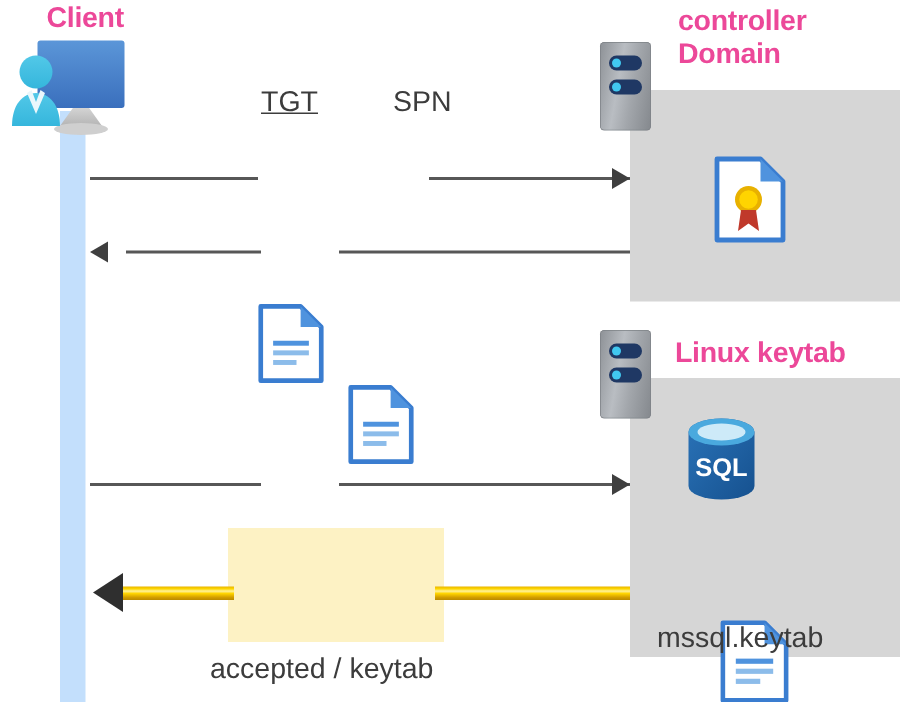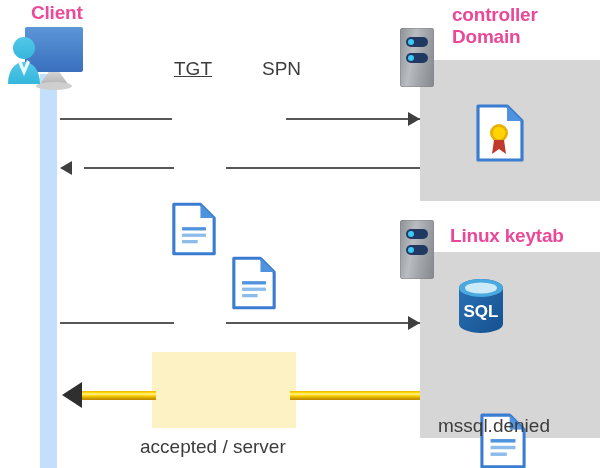--- a/index.html
+++ b/index.html
@@ -171,21 +171,21 @@
 
 <div class="abs doc" style="left:480px;top:355px;">
   <svg width="46" height="56" viewBox="0 0 48 58">
     <path d="M2 2 H31 L46 17 V56 H2 Z" fill="#ffffff" stroke="#3a7dd0" stroke-width="3.2" stroke-linejoin="round"></path>
     <path d="M31 2 L46 17 H31 Z" fill="#4f93de"></path>
     <rect x="11" y="27" width="26" height="3.6" fill="#4f93de"></rect>
     <rect x="11" y="34" width="26" height="3.6" fill="#8cbcea"></rect>
     <rect x="11" y="41" width="17" height="3.6" fill="#8cbcea"></rect>
   </svg>
 </div>
-<div class="abs" id="keytab-label">mssql.denied</div>
+<div class="abs" id="keytab-label">mssql.keytab</div>
 
 <div class="abs gline" id="line-1a"></div>
 <div class="abs gline" id="line-1b"></div>
 <div class="abs ahead right" id="arrow-1-head"></div>
 
 <div class="abs doclabel" id="tgt-label">TGT</div>
 <div class="abs doclabel" id="spn-label">SPN</div>
 
 <div class="abs doc" style="left:172px;top:88px;">
   <svg width="44" height="54" viewBox="0 0 48 58">
@@ -223,13 +223,13 @@
 <div class="abs gline" id="line-3"></div>
 <div class="abs gline" id="line-3b"></div>
 <div class="abs ahead right" id="arrow-3-head"></div>
 
 <div class="abs" id="hl-box"></div>
 
 <div class="abs gold-bar" id="gold-right"></div>
 <div class="abs gold-bar" id="gold-left"></div>
 <div class="abs" id="gold-head"></div>
 
-<div class="abs" id="caption">accepted / server</div>
+<div class="abs" id="caption">accepted / keytab</div>
 
 </body></html>

